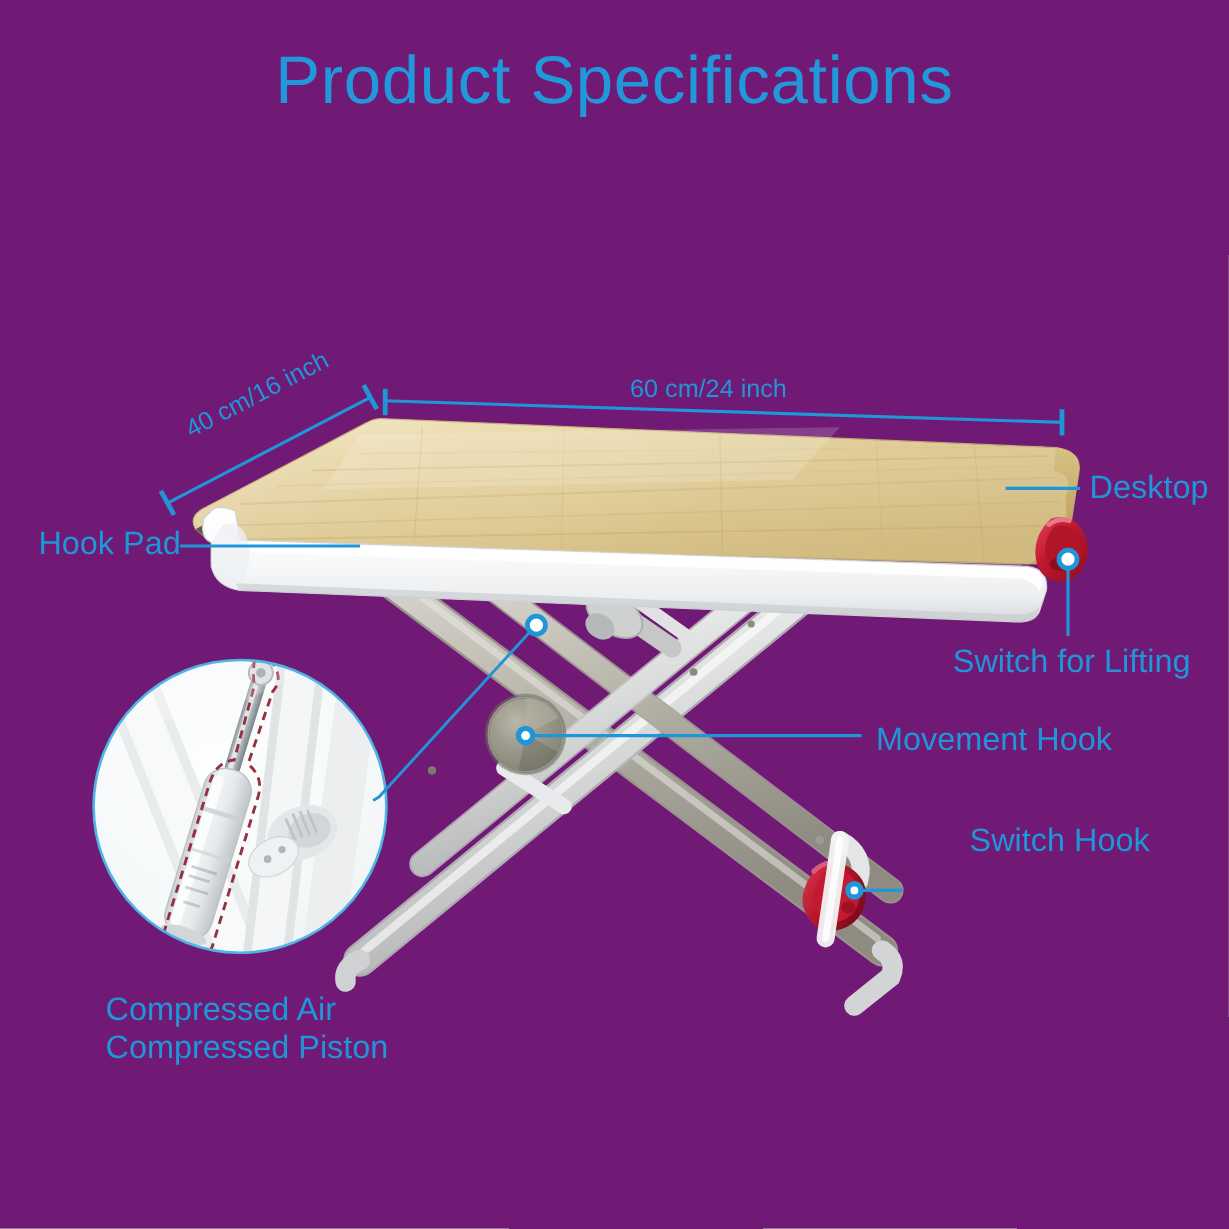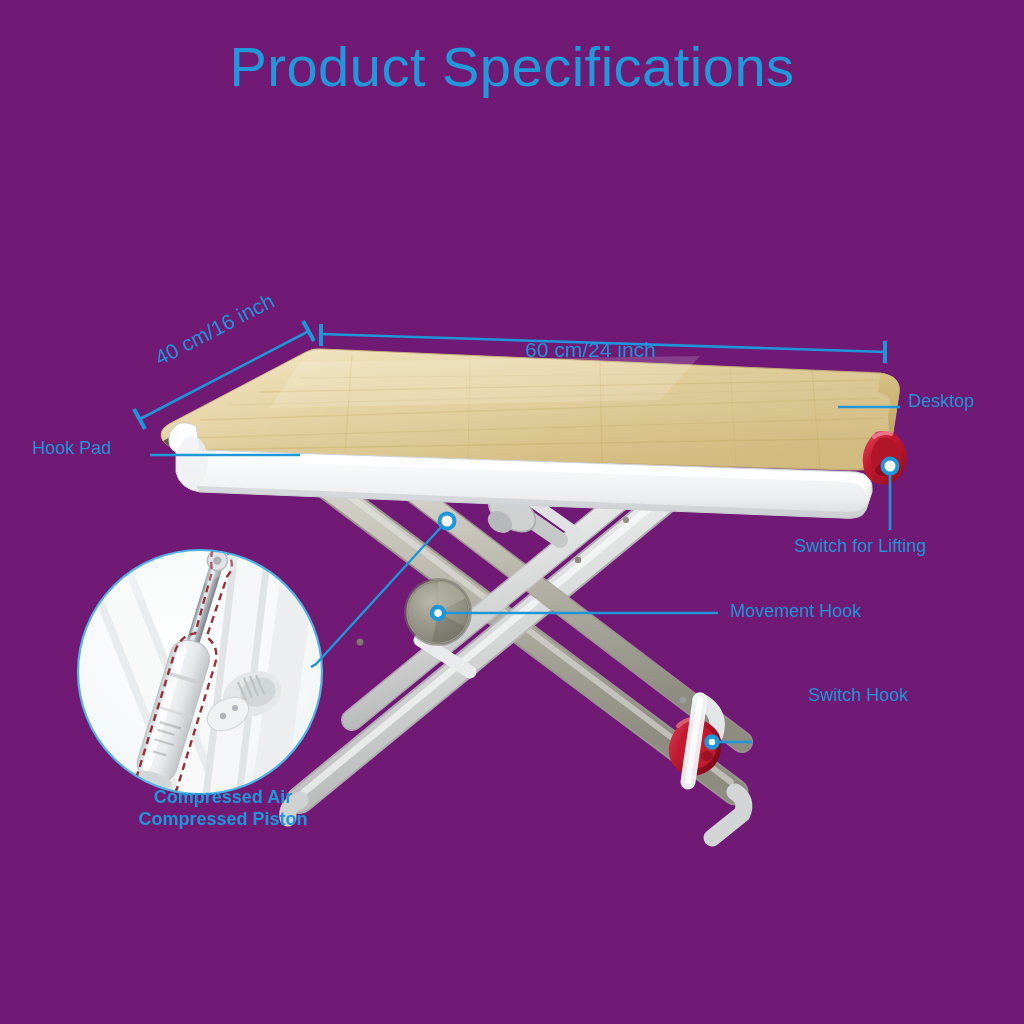--- a/index.html
+++ b/index.html
@@ -12,22 +12,22 @@
     position:absolute;left:0;top:34px;width:1024px;text-align:center;
     font-size:56px;font-weight:400;letter-spacing:.5px;
     color:#2198d9;white-space:nowrap;
   }
 
   
   #art{position:absolute;left:0;top:0;width:1024px;height:1024px;}
 
   
   .callout{
-    position:absolute;color:#1f96d8;font-size:18px;line-height:1.16;
-    white-space:nowrap;font-weight:400;text-align:center;
+    position:absolute;color:#1f96d8;font-size:27px;line-height:1.16;
+    white-space:nowrap;font-weight:400;
   }
   .callout.two-line{white-space:normal;line-height:1.2;}
   .dim-label{
     position:absolute;color:#1f96d8;font-size:21px;white-space:nowrap;
     font-weight:400;
   }
   #dim-depth-label{transform-origin:left top;}
 </style>
 </head>
 <body>
@@ -315,32 +315,32 @@
       <line x1="320" y1="334" x2="886" y2="352" stroke-width="2.6"></line>
       <line x1="321" y1="324" x2="321" y2="346" stroke-width="4"></line>
       <line x1="885" y1="341" x2="885" y2="363" stroke-width="4"></line>
 
       <line x1="309" y1="331" x2="140" y2="419" stroke-width="2.6"></line>
       <line x1="303" y1="321" x2="314" y2="341" stroke-width="4"></line>
       <line x1="134" y1="409" x2="145" y2="429" stroke-width="4"></line>
     </g>
   </svg>
 
-  <div class="dim-label" id="dim-width-label" style="left:525px;top:313px;margin-top:25px;">60 cm/24 inch</div>
+  <div class="dim-label" id="dim-width-label" style="left:525px;top:313px;">60 cm/24 inch</div>
 
   <div class="dim-label" id="dim-depth-label" style="left:151px;top:349px;transform:rotate(-27.5deg);">40 cm/16 inch</div>
 
   <div class="callout" style="left:32px;top:438px;">Hook Pad</div>
 
   <div class="callout" style="left:908px;top:391px;">Desktop</div>
 
   <div class="callout" style="left:794px;top:536px;">Switch for Lifting</div>
 
   <div class="callout" style="left:730px;top:601px;">Movement Hook</div>
 
   <div class="callout" style="left:764px;top:685px;margin-left:44px;">Switch Hook</div>
 
-  <div class="callout two-line" style="left:88px;top:787px;width:270px;font-weight:bold;">
+  <div class="callout two-line" style="left:88px;top:825px;width:270px;">
     <div>Compressed Air</div>
     <div>Compressed Piston</div>
   </div>
 
 </div>
 
 </body></html>

